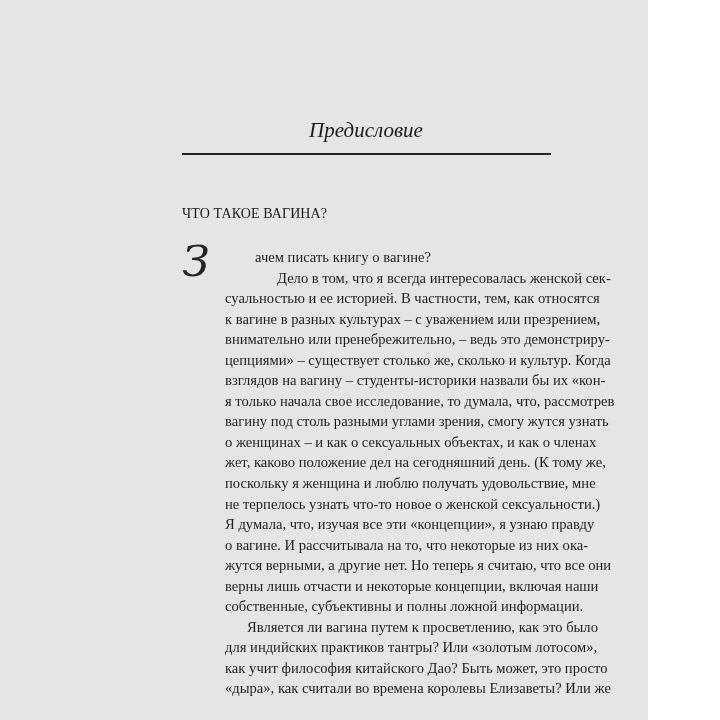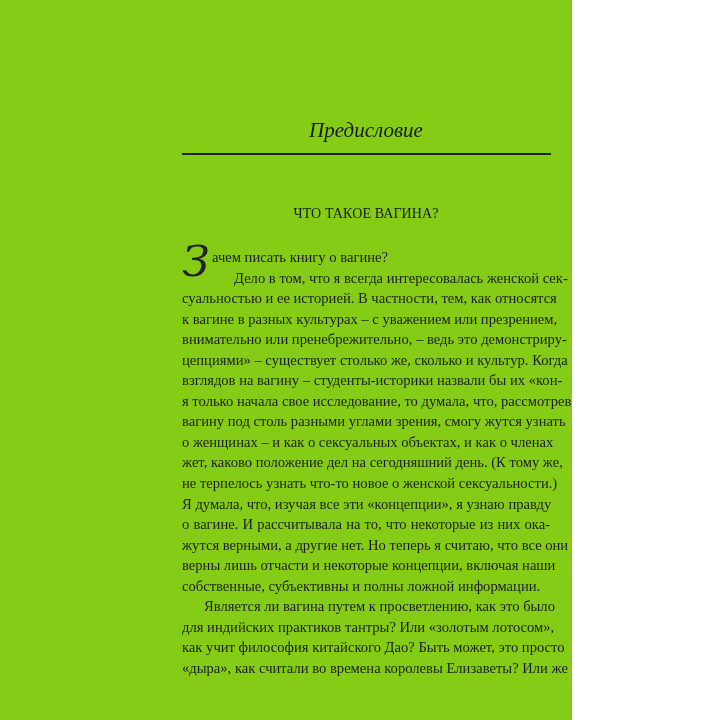--- a/index.html
+++ b/index.html
@@ -1,37 +1,37 @@
 <!DOCTYPE html>
 <html><head>
   <meta charset="utf-8">
   <style>
     html, body { margin: 0; padding: 0; background: #ffffff; }
     body { width: 720px; height: 720px; position: relative; overflow: hidden; }
     .page {
-      position: absolute; left: 0; top: 0; width: 572px; height: 720px; background: #84cc16;
+      position: absolute; left: 0; top: 0; width: 648px; height: 720px; background: #e5e5e5;
       font-family: "Liberation Serif", "DejaVu Serif", serif; color: #1e1e1e;
     }
     .chapter-title {
       position: absolute; left: 182px; width: 368px; top: 118px;
       text-align: center; font-style: italic; font-size: 21px; color: #1a1a1a;
     }
     .rule {
       position: absolute; left: 182px; width: 369px; top: 153px; height: 0;
       border-top: 2px solid #222222;
     }
     .section-heading {
       position: absolute; left: 182px; width: 368px; top: 206px;
-      text-align: center; font-size: 14px; letter-spacing: 0.1px; color: #1a1a1a;
+      font-size: 14px; letter-spacing: 0.1px; color: #1a1a1a;
     }
     .body-text {
       position: absolute; left: 182px; width: 368px; top: 247px;
       font-size: 14.6px; line-height: 20.55px; color: #1e1e1e;
     }
-    .line { white-space: nowrap; text-align: justify; text-align-last: justify; height: 20.55px; }
+    .line { white-space: nowrap; text-align: justify; text-align-last: justify; height: 20.55px; margin-left: 43px; }
     .line.last { text-align-last: left; }
     .line.indent { padding-left: 22px; }
     .line.dc1 { padding-left: 30px; text-align-last: left; }
     .line.dc2 { padding-left: 52px; }
     .dropcap {
       position: absolute; left: 183px; top: 240px;
       font-family: "DejaVu Serif", serif; font-style: italic; font-size: 42px; line-height: 44px;
       color: #222222; transform: scaleX(1.05);
     }
   </style>
@@ -50,20 +50,21 @@
     <div class="line dc2">Дело в том, что я всегда интересовалась женской сек-</div>
     <div class="line">суальностью и ее историей. В частности, тем, как относятся</div>
     <div class="line">к вагине в разных культурах – с уважением или презрением,</div>
     <div class="line">внимательно или пренебрежительно, – ведь это демонстриру-</div>
     <div class="line">цепциями» – существует столько же, сколько и культур. Когда</div>
     <div class="line">взглядов на вагину – студенты-историки назвали бы их «кон-</div>
     <div class="line">я только начала свое исследование, то думала, что, рассмотрев</div>
     <div class="line">вагину под столь разными углами зрения, смогу жутся узнать</div>
     <div class="line">о женщинах – и как о сексуальных объектах, и как о членах</div>
     <div class="line">жет, каково положение дел на сегодняшний день. (К тому же,</div>
+    <div class="line">поскольку я женщина и люблю получать удовольствие, мне</div>
     <div class="line">не терпелось узнать что-то новое о женской сексуальности.)</div>
     <div class="line">Я думала, что, изучая все эти «концепции», я узнаю правду</div>
     <div class="line">о вагине. И рассчитывала на то, что некоторые из них ока-</div>
     <div class="line">жутся верными, а другие нет. Но теперь я считаю, что все они</div>
     <div class="line">верны лишь отчасти и некоторые концепции, включая наши</div>
     <div class="line last">собственные, субъективны и полны ложной информации.</div>
     <div class="line indent">Является ли вагина путем к просветлению, как это было</div>
     <div class="line">для индийских практиков тантры? Или «золотым лотосом»,</div>
     <div class="line">как учит философия китайского Дао? Быть может, это просто</div>
     <div class="line">«дыра», как считали во времена королевы Елизаветы? Или же</div>

